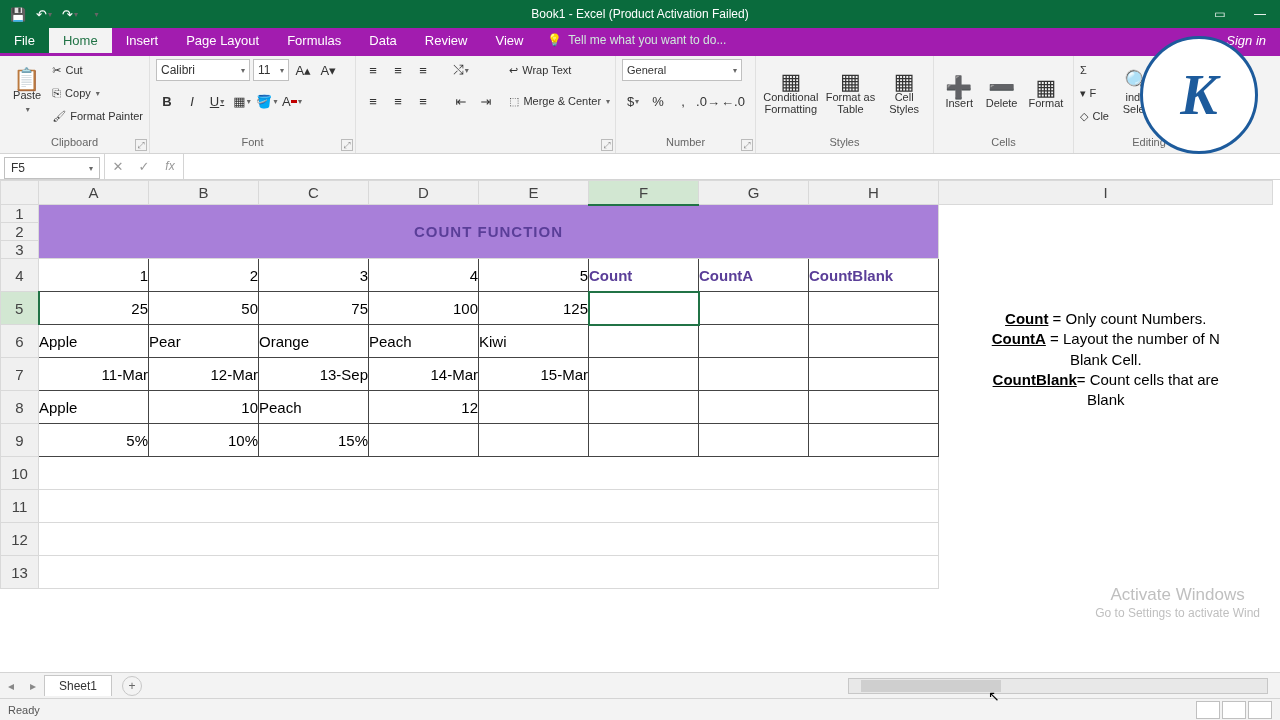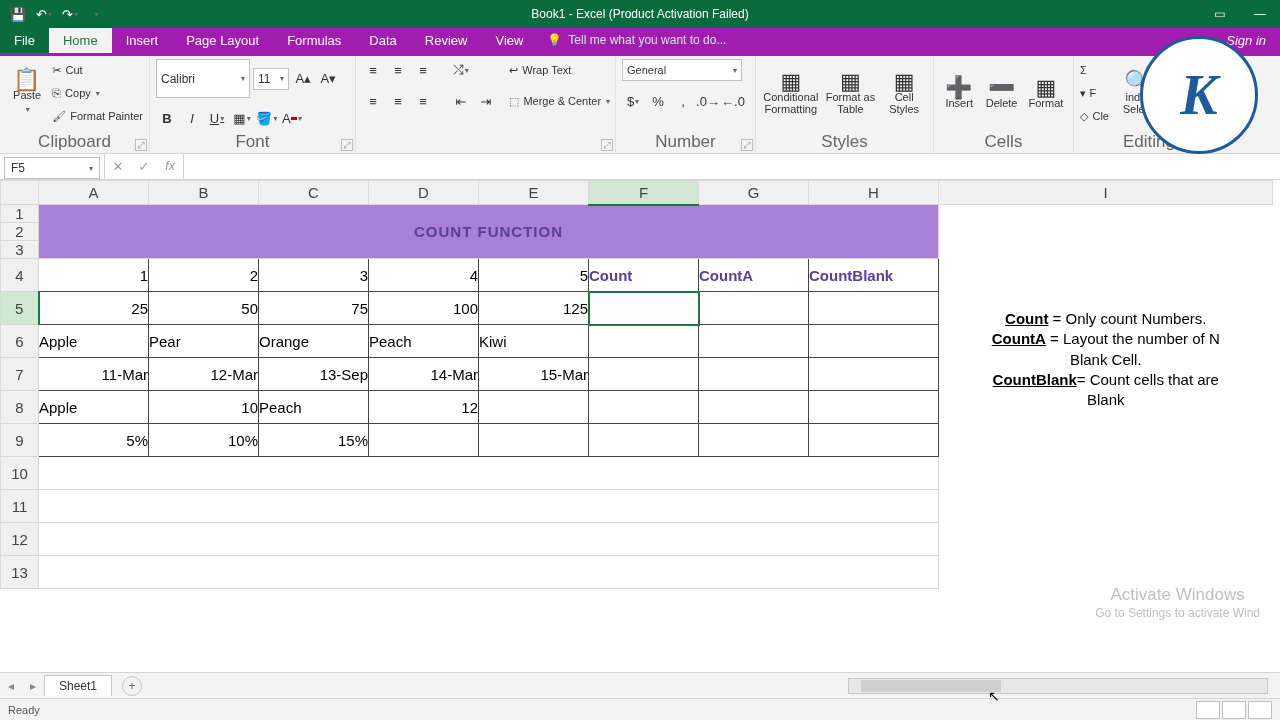--- a/index.html
+++ b/index.html
@@ -12,28 +12,28 @@
 .win-btn{width:40px;height:28px;display:flex;align-items:center;justify-content:center;color:#fff;font-size:12px;}
 .tabs{height:28px;background:#a21caf;display:flex;align-items:flex-start;color:#fff;font-size:13px;}
 .tab{padding:5px 14px;cursor:pointer;}
 .tab.file{background:#0a6b3d;}
 .tab.active{background:#f3f3f3;color:#217346;}
 .tell-me{display:flex;align-items:center;gap:6px;padding:5px 10px;font-size:12px;color:#d0e8dc;}
 .sign-in{margin-left:auto;padding:5px 14px;font-style:italic;}
 .ribbon{height:98px;background:#f3f3f3;border-bottom:1px solid #d4d4d4;display:flex;}
 .group{border-right:1px solid #e0e0e0;padding:3px 6px 0;display:flex;flex-direction:column;position:relative;}
 .group-body{flex:1;display:flex;gap:4px;}
-.group-label{text-align:center;font-size:17px;color:#666;height:18px;line-height:14px;position:relative;}
+.group-label{text-align:center;font-size:11px;color:#666;height:18px;line-height:14px;position:relative;}
 .dlg{position:absolute;right:2px;bottom:2px;font-size:9px;color:#888;border:1px solid #bbb;width:12px;height:12px;line-height:10px;text-align:center;}
 .vstack{display:flex;flex-direction:column;gap:1px;}
 .hstack{display:flex;align-items:center;gap:3px;}
 .big-btn{display:flex;flex-direction:column;align-items:center;justify-content:center;width:46px;height:72px;font-size:11px;line-height:12px;text-align:center;gap:3px;}
 .big-btn .ico{font-size:22px;}
 .small-row{height:22px;display:flex;align-items:center;gap:4px;font-size:11px;white-space:nowrap;}
-.font-sel{width:94px;height:39px;border:1px solid #c0c0c0;background:#fff;padding:0 4px;font-size:12px;display:flex;align-items:center;justify-content:space-between;}
+.font-sel{width:94px;height:22px;border:1px solid #c0c0c0;background:#fff;padding:0 4px;font-size:12px;display:flex;align-items:center;justify-content:space-between;}
 .size-sel{width:36px;height:22px;border:1px solid #c0c0c0;background:#fff;padding:0 4px;font-size:12px;display:flex;align-items:center;justify-content:space-between;}
 .sq{width:22px;height:22px;display:flex;align-items:center;justify-content:center;border:1px solid transparent;font-size:13px;}
 .sq.b{font-weight:bold;}
 .sq.i{font-style:italic;}
 .sq.u{text-decoration:underline;}
 .dd{font-size:8px;color:#666;margin-left:1px;}
 .color-bar{width:14px;height:3px;display:inline-block;}
 .num-sel{width:120px;height:22px;border:1px solid #c0c0c0;background:#fff;padding:0 4px;font-size:11px;display:flex;align-items:center;justify-content:space-between;}
 .formula-bar{height:26px;border-bottom:1px solid #d4d4d4;display:flex;align-items:flex-end;background:#fff;}
 .name-box{width:96px;height:22px;margin:0 4px;border:1px solid #c0c0c0;padding:0 6px;display:flex;align-items:center;justify-content:space-between;font-size:12px;}

